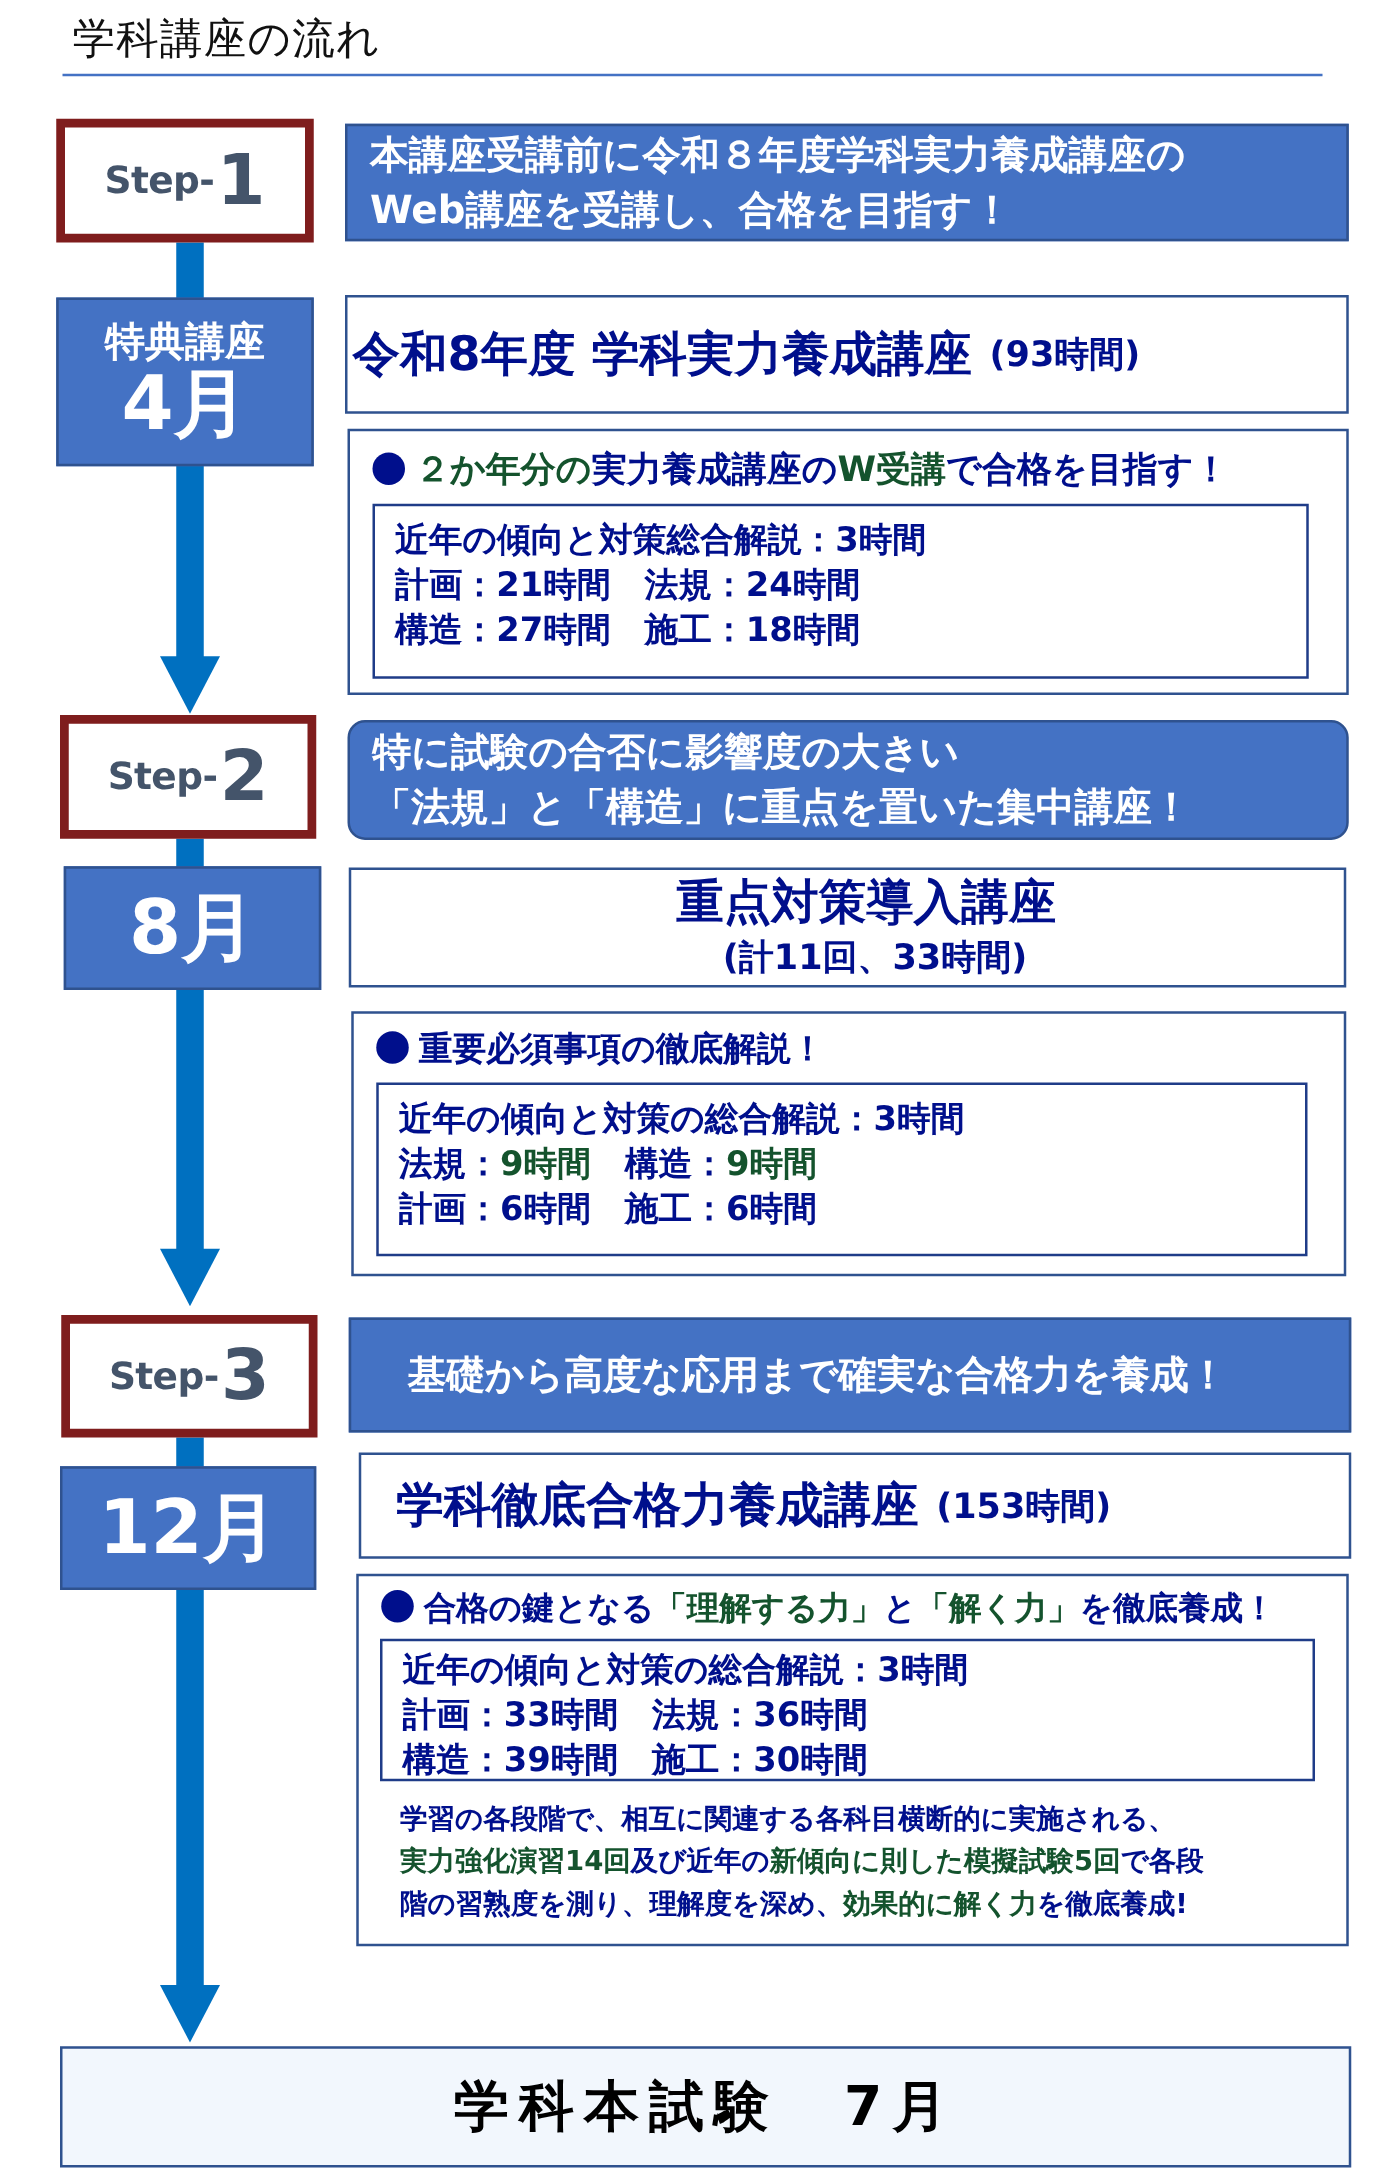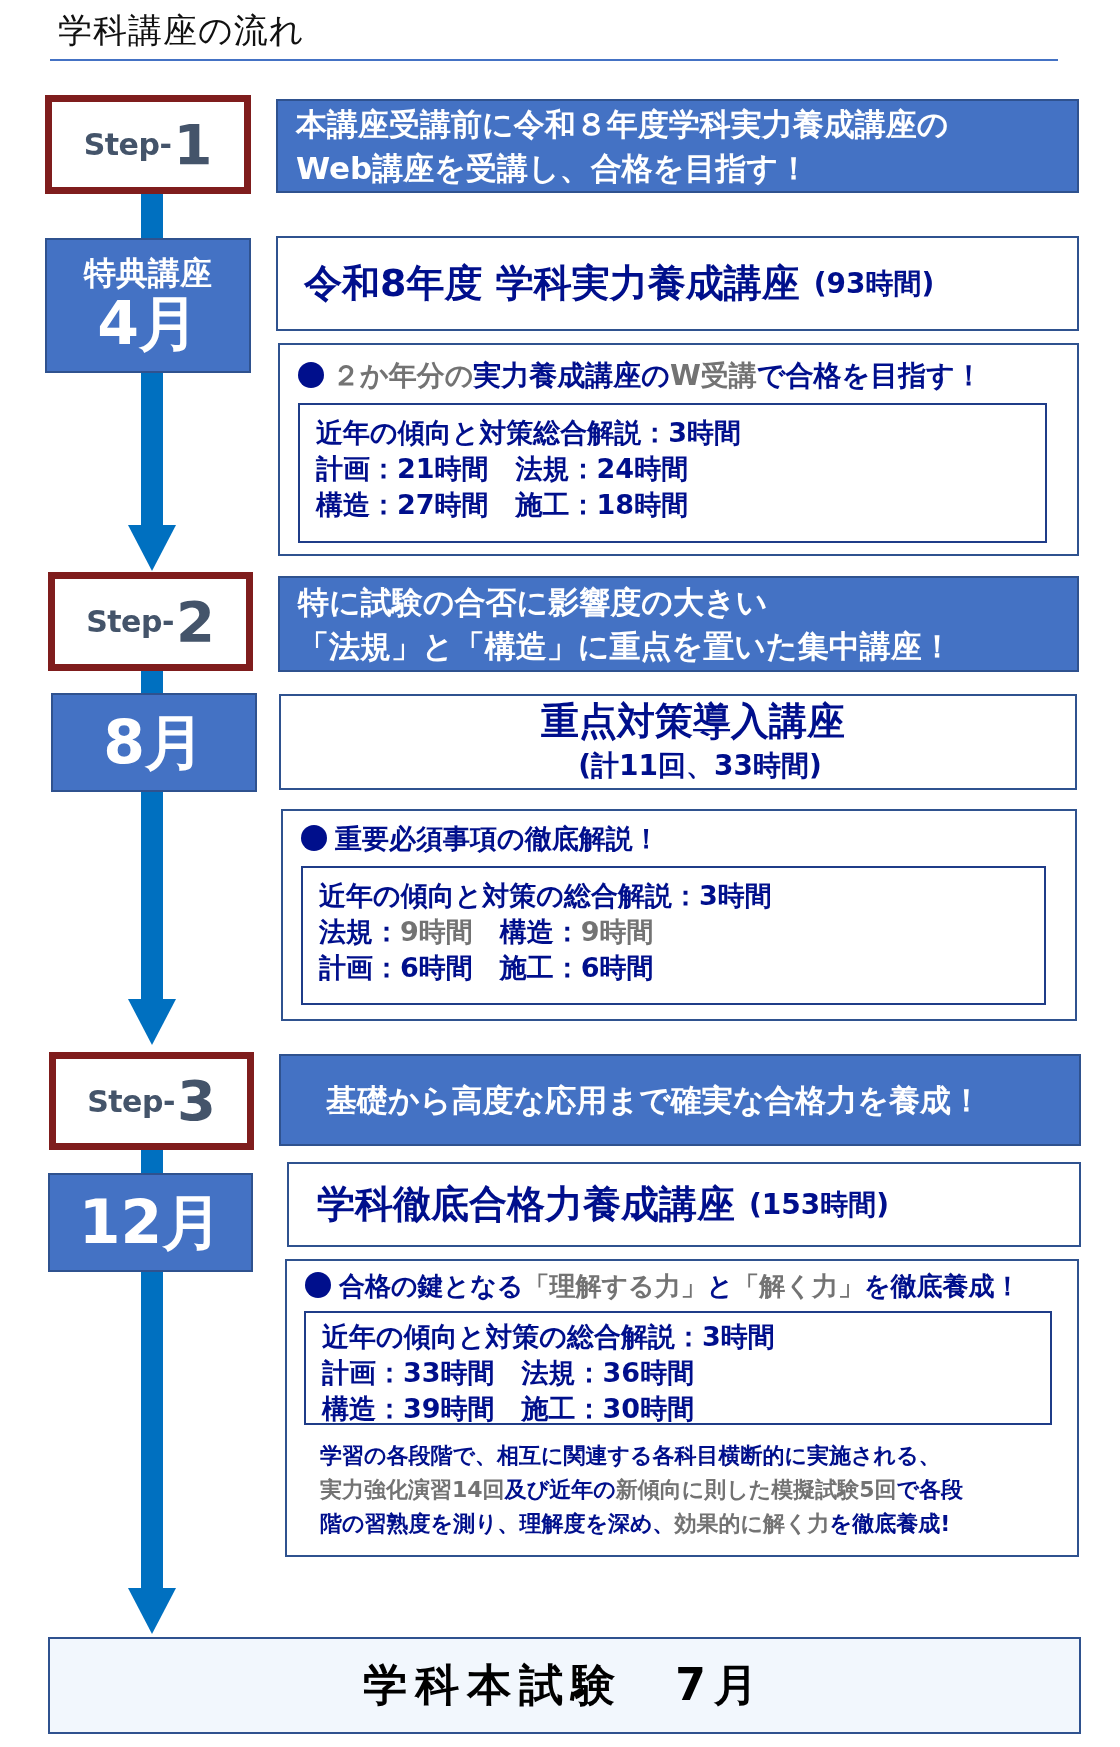--- a/index.html
+++ b/index.html
@@ -14,28 +14,28 @@
 
   .step-box { background: #fff; border: 7px solid #7f1d1d; display: flex; align-items: center; justify-content: center; }
   .step-label { font-family: "DejaVu Sans", sans-serif; font-weight: bold; color: #44546a; font-size: 30px; letter-spacing: -0.5px; }
   .step-num { font-family: "DejaVu Sans", sans-serif; font-weight: bold; color: #44546a; font-size: 56px; margin-left: 2px; line-height: 1; }
 
   .month-box { background: #4472c4; border: 2px solid #2f528f; display: flex; flex-direction: column; align-items: center; justify-content: center; color: #fff; }
   .month-sub { font-size: 32px; font-weight: bold; line-height: 1.1; }
   .month-label { font-size: 60px; font-weight: bold; line-height: 1.05; font-family: "DejaVu Sans", sans-serif; }
 
   .blue-banner { background: #4472c4; border: 2px solid #2f528f; color: #fff; font-weight: bold; font-size: 31px; line-height: 44px; padding-left: 18px; display: flex; flex-direction: column; justify-content: center; }
-  .course-title { background: #fff; border: 2px solid #2f528f; display: flex; align-items: center; padding-left: 26px; color: #000f8c; }
+  .course-title { background: #fff; border: 2px solid #2f528f; display: flex; align-items: center; padding-left: 4px; color: #000f8c; }
   .course-name { font-size: 38px; font-weight: bold; }
   .course-hours { font-size: 28px; font-weight: bold; margin-left: 14px; }
 
   .detail-box { background: #fff; border: 2px solid #2f528f; }
   .detail-head { position: absolute; font-size: 28px; font-weight: bold; color: #000f8c; white-space: nowrap; }
   .bullet { display: inline-block; width: 26px; height: 26px; border-radius: 50%; background: #000f8c; vertical-align: -3px; margin-right: 8px; }
-  .red { color: #737373; }
+  .red { color: #14532d; }
   .inner-box { position: absolute; background: #fff; border: 2px solid #1f3c88; padding: 10px 0 0 16px; color: #000f8c; font-size: 27px; font-weight: bold; line-height: 36px; }
   .note { position: absolute; color: #000f8c; font-size: 22px; font-weight: bold; line-height: 34px; white-space: nowrap; }
 
   .exam-box { background: #f2f7fd; border: 2px solid #2f528f; display: flex; align-items: center; justify-content: center; color: #000; font-size: 44px; font-weight: bold; letter-spacing: 8px; }
 </style>
 </head>
 <body>
 
 <div class="abs page-title">学科講座の流れ</div>
 <div class="abs title-rule"></div>
@@ -78,21 +78,21 @@
     <div>近年の傾向と対策総合解説：3時間</div>
     <div>計画：21時間　法規：24時間</div>
     <div>構造：27時間　施工：18時間</div>
   </div>
 </div>
 
 <div class="abs step-box" style="left:48px;top:572px;width:205px;height:99px;">
   <span class="step-label">Step-</span>
     <span class="step-num">2</span>
 </div>
-<div class="abs blue-banner" style="left:278px;top:576px;width:801px;height:96px;">
+<div class="abs blue-banner" style="left:278px;top:576px;width:801px;height:96px;border-radius:14px;">
   <div>特に試験の合否に影響度の大きい</div>
   <div>「法規」と「構造」に重点を置いた集中講座！</div>
 </div>
 
 <div class="abs month-box" style="left:51px;top:693px;width:206px;height:99px;">
   <div class="month-label">8月</div>
 </div>
 <div class="abs course-title" style="left:279px;top:694px;width:798px;height:96px;padding-left:30px;flex-direction:column;">
   <span class="course-name">重点対策導入講座</span>
   <span class="course-hours">(計11回、33時間)</span>

